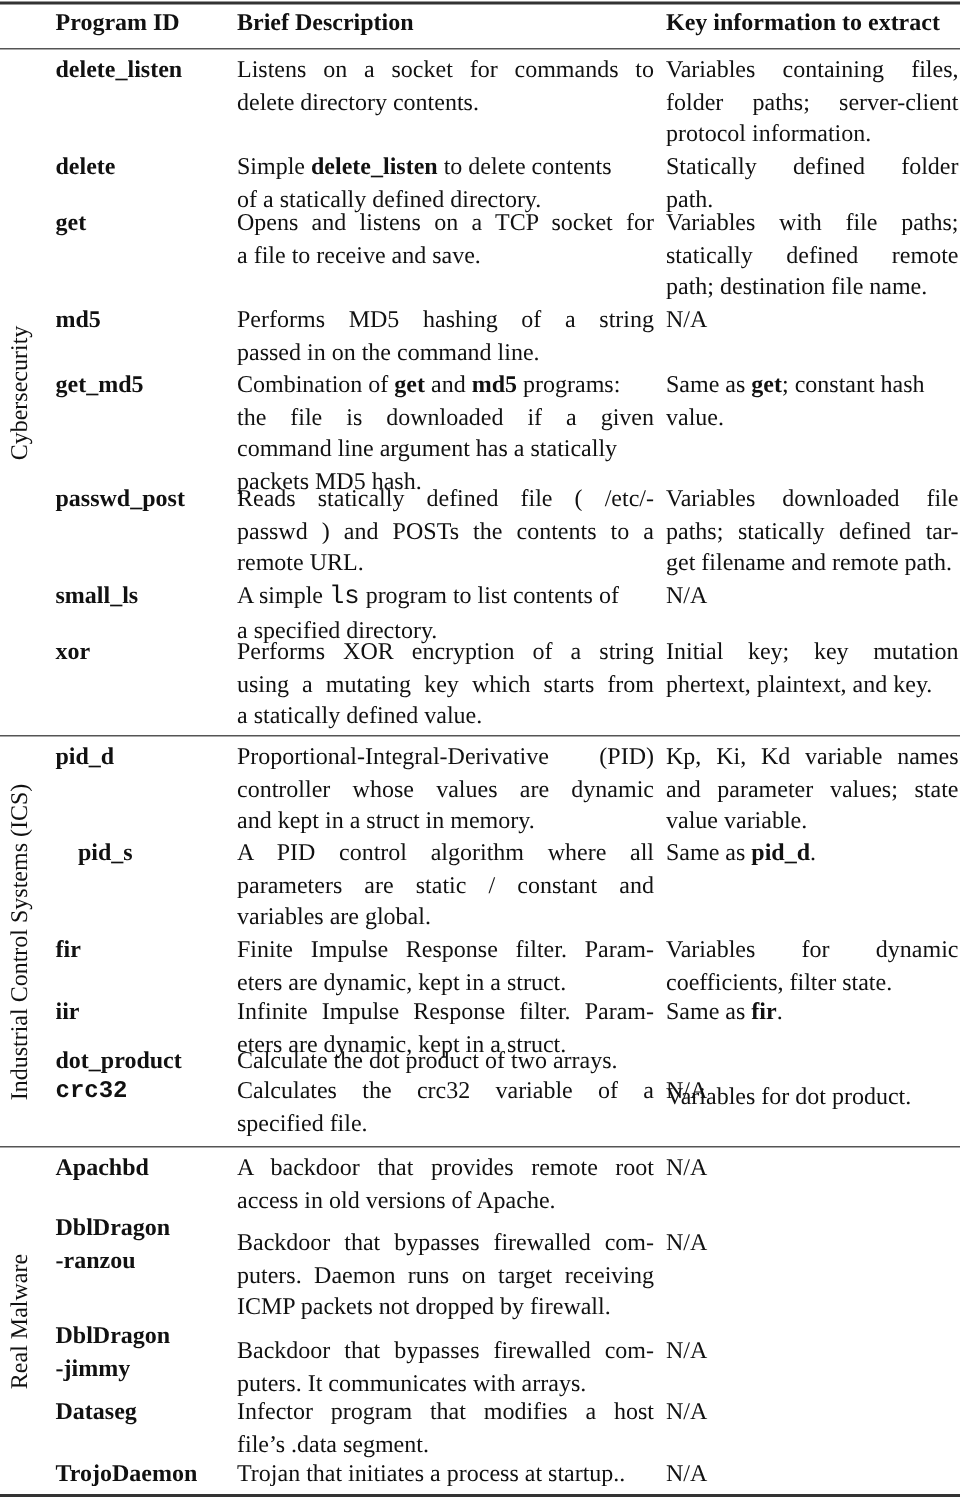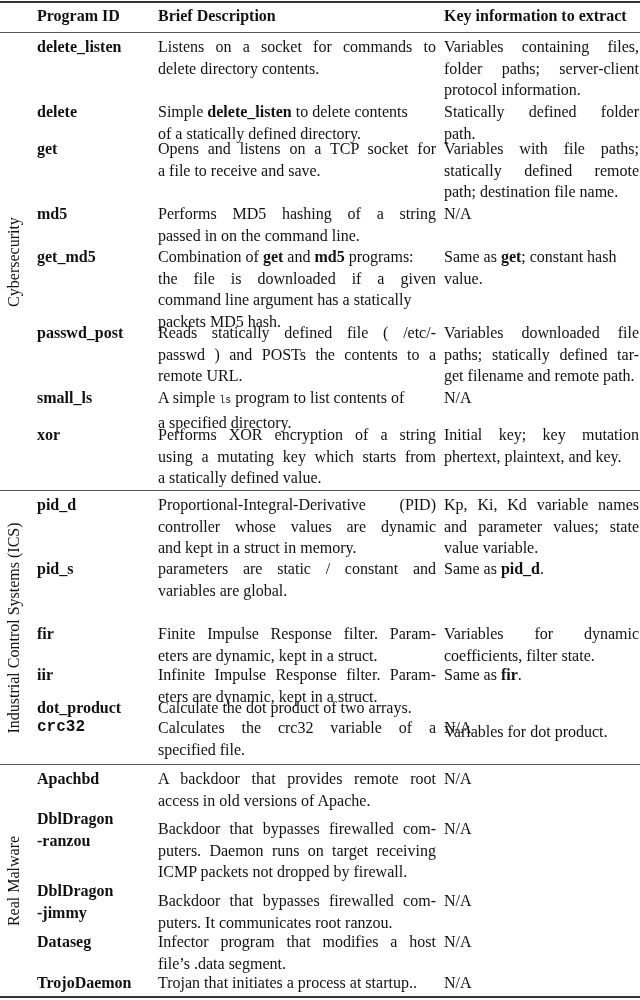--- a/index.html
+++ b/index.html
@@ -9,21 +9,21 @@
   .rule.thick { height: 2px; }
   .rule.thin { height: 1px; background: #555; }
   .hdr { position: absolute; top: 6px; font-weight: bold; font-size: 16px; line-height: 20px; }
   .cell { position: absolute; line-height: 21.6px; font-size: 16px; }
   .pid { font-weight: bold; left: 37px; width: 118px; }
   .desc { left: 158px; width: 278px; text-align: justify; }
   .key { left: 444px; width: 195px; text-align: justify; }
   .line { display: block; white-space: nowrap; }
   .line.j { text-align: justify; text-align-last: justify; white-space: normal; }
   .b { font-weight: bold; }
-  .mono { font-family: "Liberation Mono", "DejaVu Sans Mono", monospace; font-size: 10px; }
+  .mono { font-family: "Liberation Mono", "DejaVu Sans Mono", monospace; font-size: 17px; }
   .group { position: absolute; left: 0; width: 28px; }
   .group-label { position: absolute; left: 50%; top: 50%; transform: translate(-50%, -50%) rotate(-90deg);
                  white-space: nowrap; font-size: 16px; }
 </style>
 </head>
 <body>
 
 <div class="rule thick" style="top:1px;"></div>
 <div class="rule thin" style="top:32px;"></div>
 <div class="rule thin" style="top:490px;"></div>
@@ -171,24 +171,25 @@
     <span class="line">and kept in a struct in memory.</span>
   </div>
   <div class="cell key" style="top:494px;">
     <span class="line j">Kp, Ki, Kd variable names</span>
     <span class="line j">and parameter values; state</span>
     <span class="line">value variable.</span>
   </div>
 </div>
 
 <div>
-  <div class="cell pid" style="top:558px;">
+  <div class="cell pid" style="top:558px;margin-left:15px;">
       <span class="line">pid_s</span>
     </div>
   <div class="cell desc" style="top:558px;">
+    <span class="line j">A PID control algorithm where all</span>
     <span class="line j">parameters are static / constant and</span>
     <span class="line">variables are global.</span>
   </div>
   <div class="cell key" style="top:558px;">
     <span class="line"><span>Same as </span><span class="b">pid_d</span><span>.</span></span>
   </div>
 </div>
 
 <div>
   <div class="cell pid" style="top:623px;">
@@ -270,21 +271,21 @@
   </div>
 </div>
 
 <div>
   <div class="cell pid" style="top:880px;">
     <span class="line">DblDragon</span>
     <span class="line">-jimmy</span>
   </div>
   <div class="cell desc" style="top:890px;">
     <span class="line j">Backdoor that bypasses firewalled com-</span>
-    <span class="line">puters. It communicates root ranzou.</span>
+    <span class="line">puters. It communicates with arrays.</span>
   </div>
   <div class="cell key" style="top:890px;">
     <span class="line">N/A</span>
   </div>
 </div>
 
 <div>
   <div class="cell pid" style="top:931px;">
       <span class="line">Dataseg</span>
     </div>

